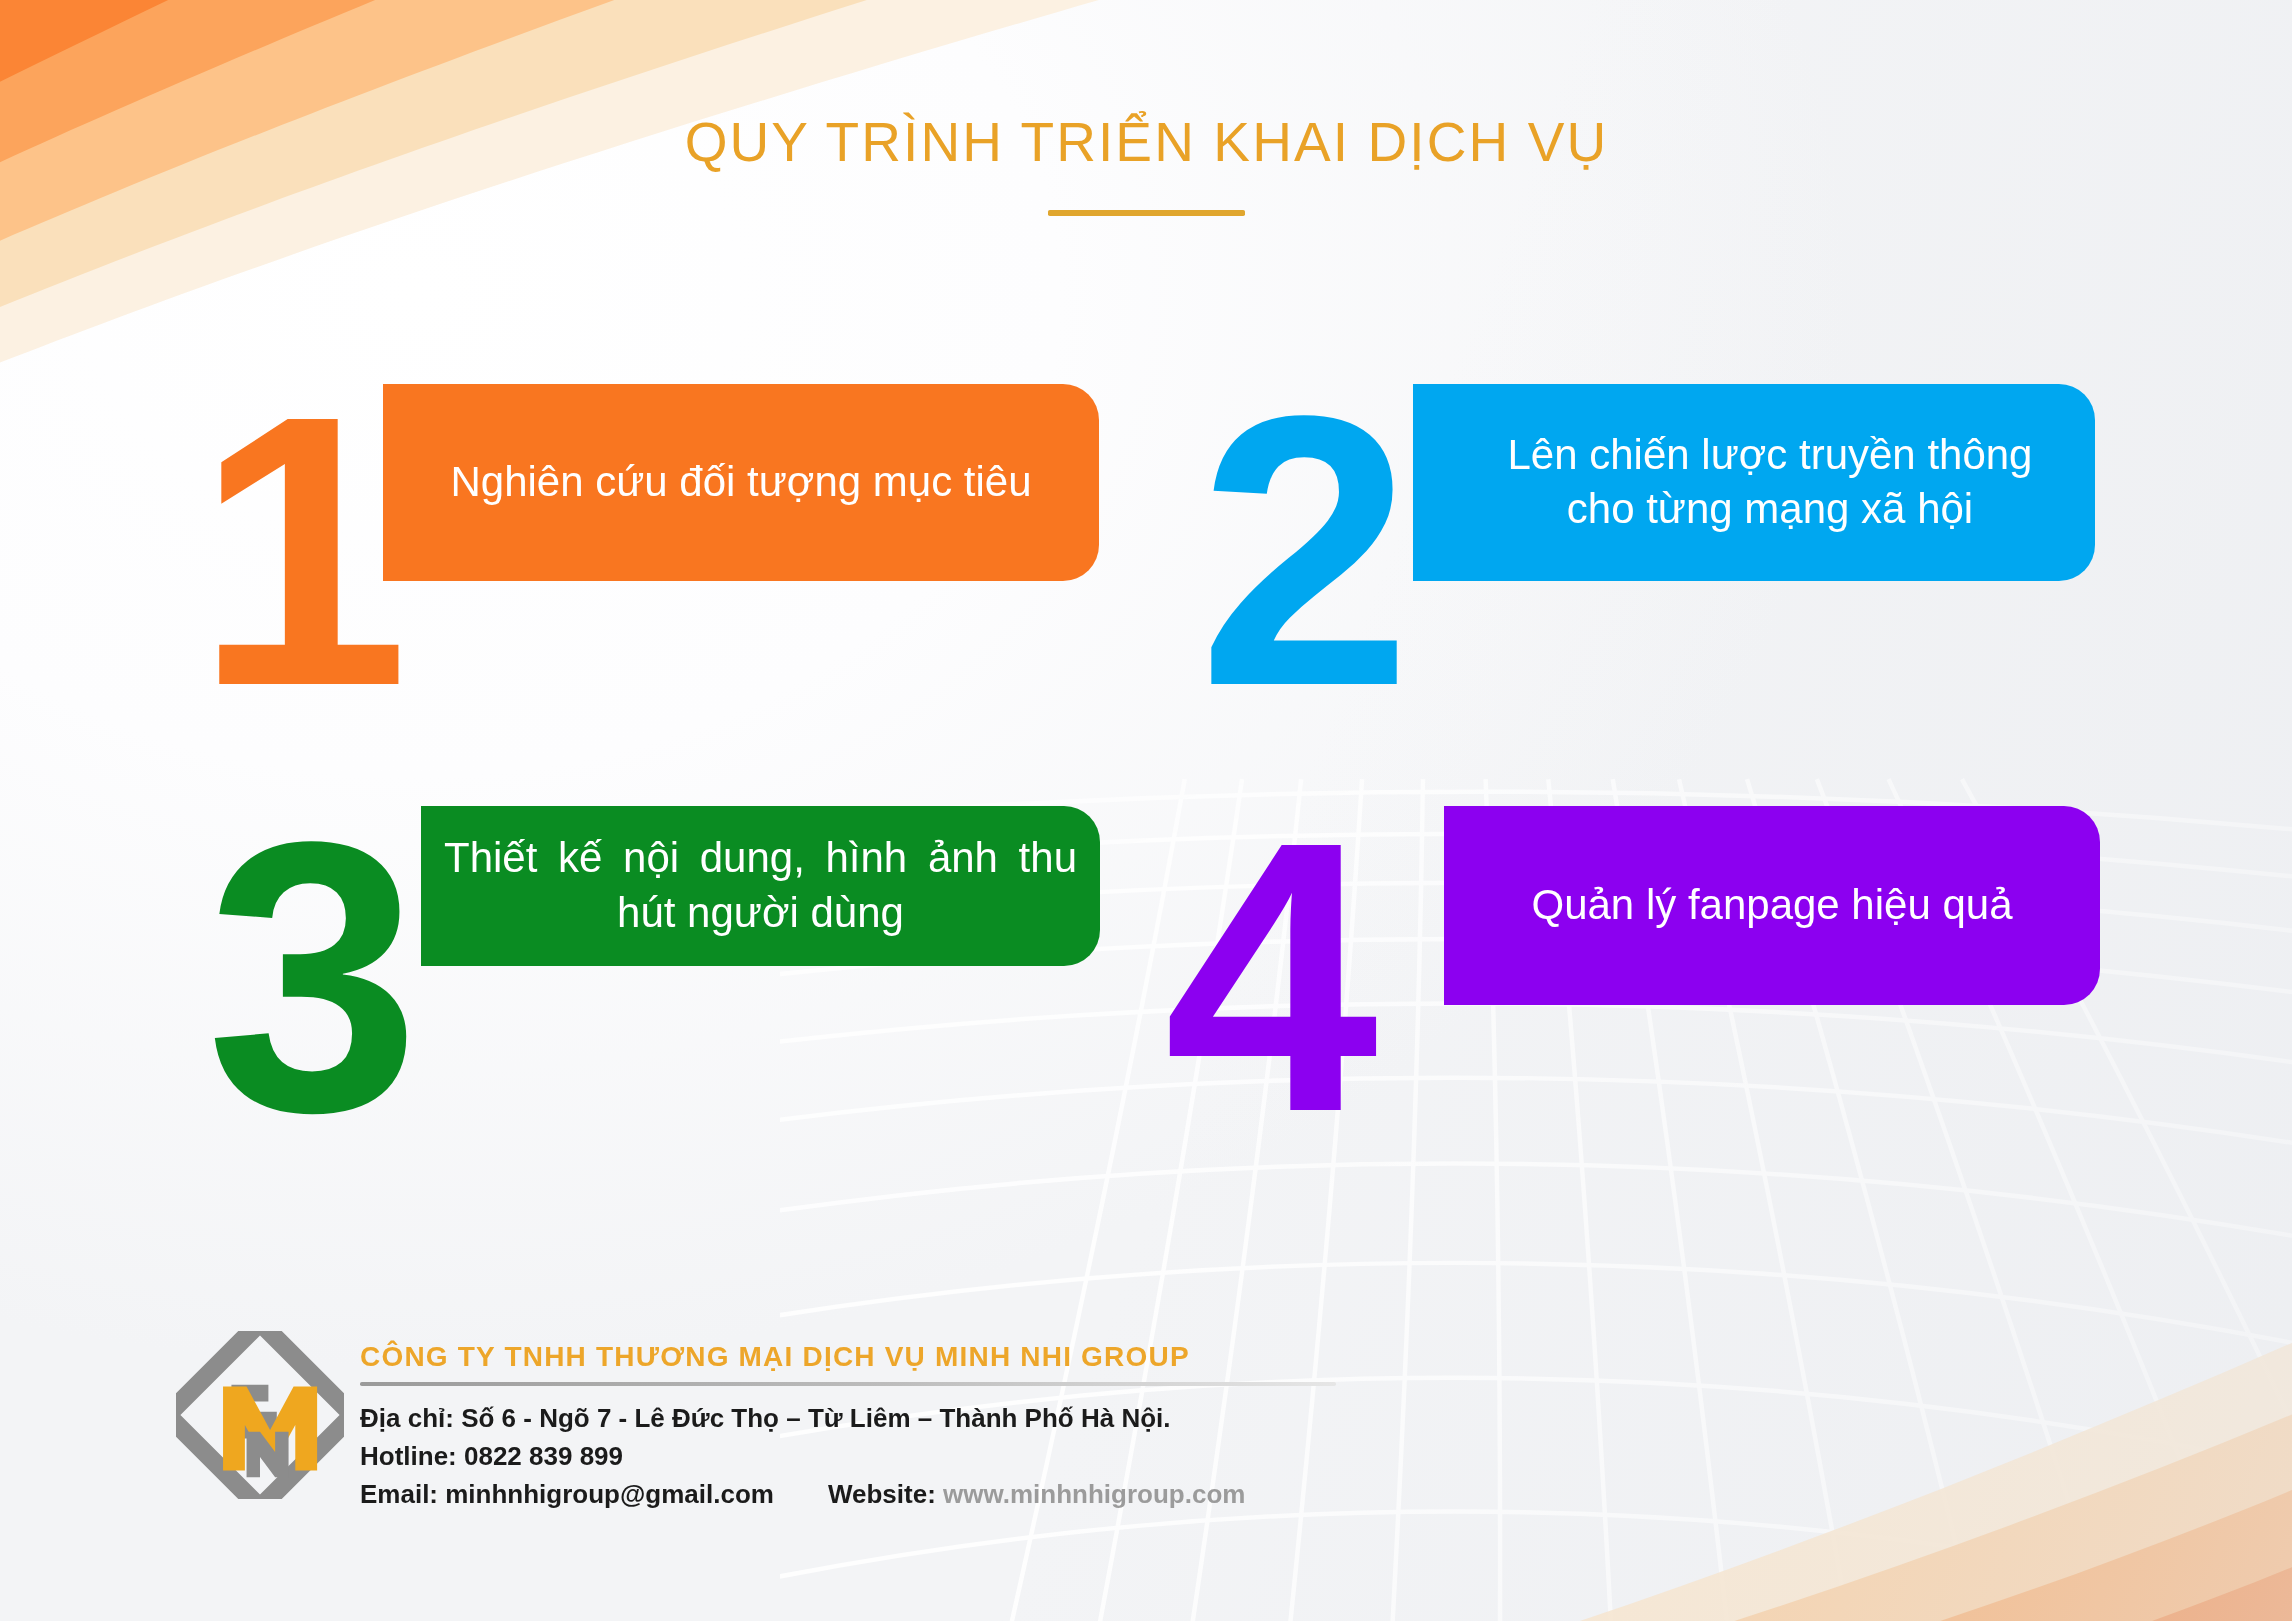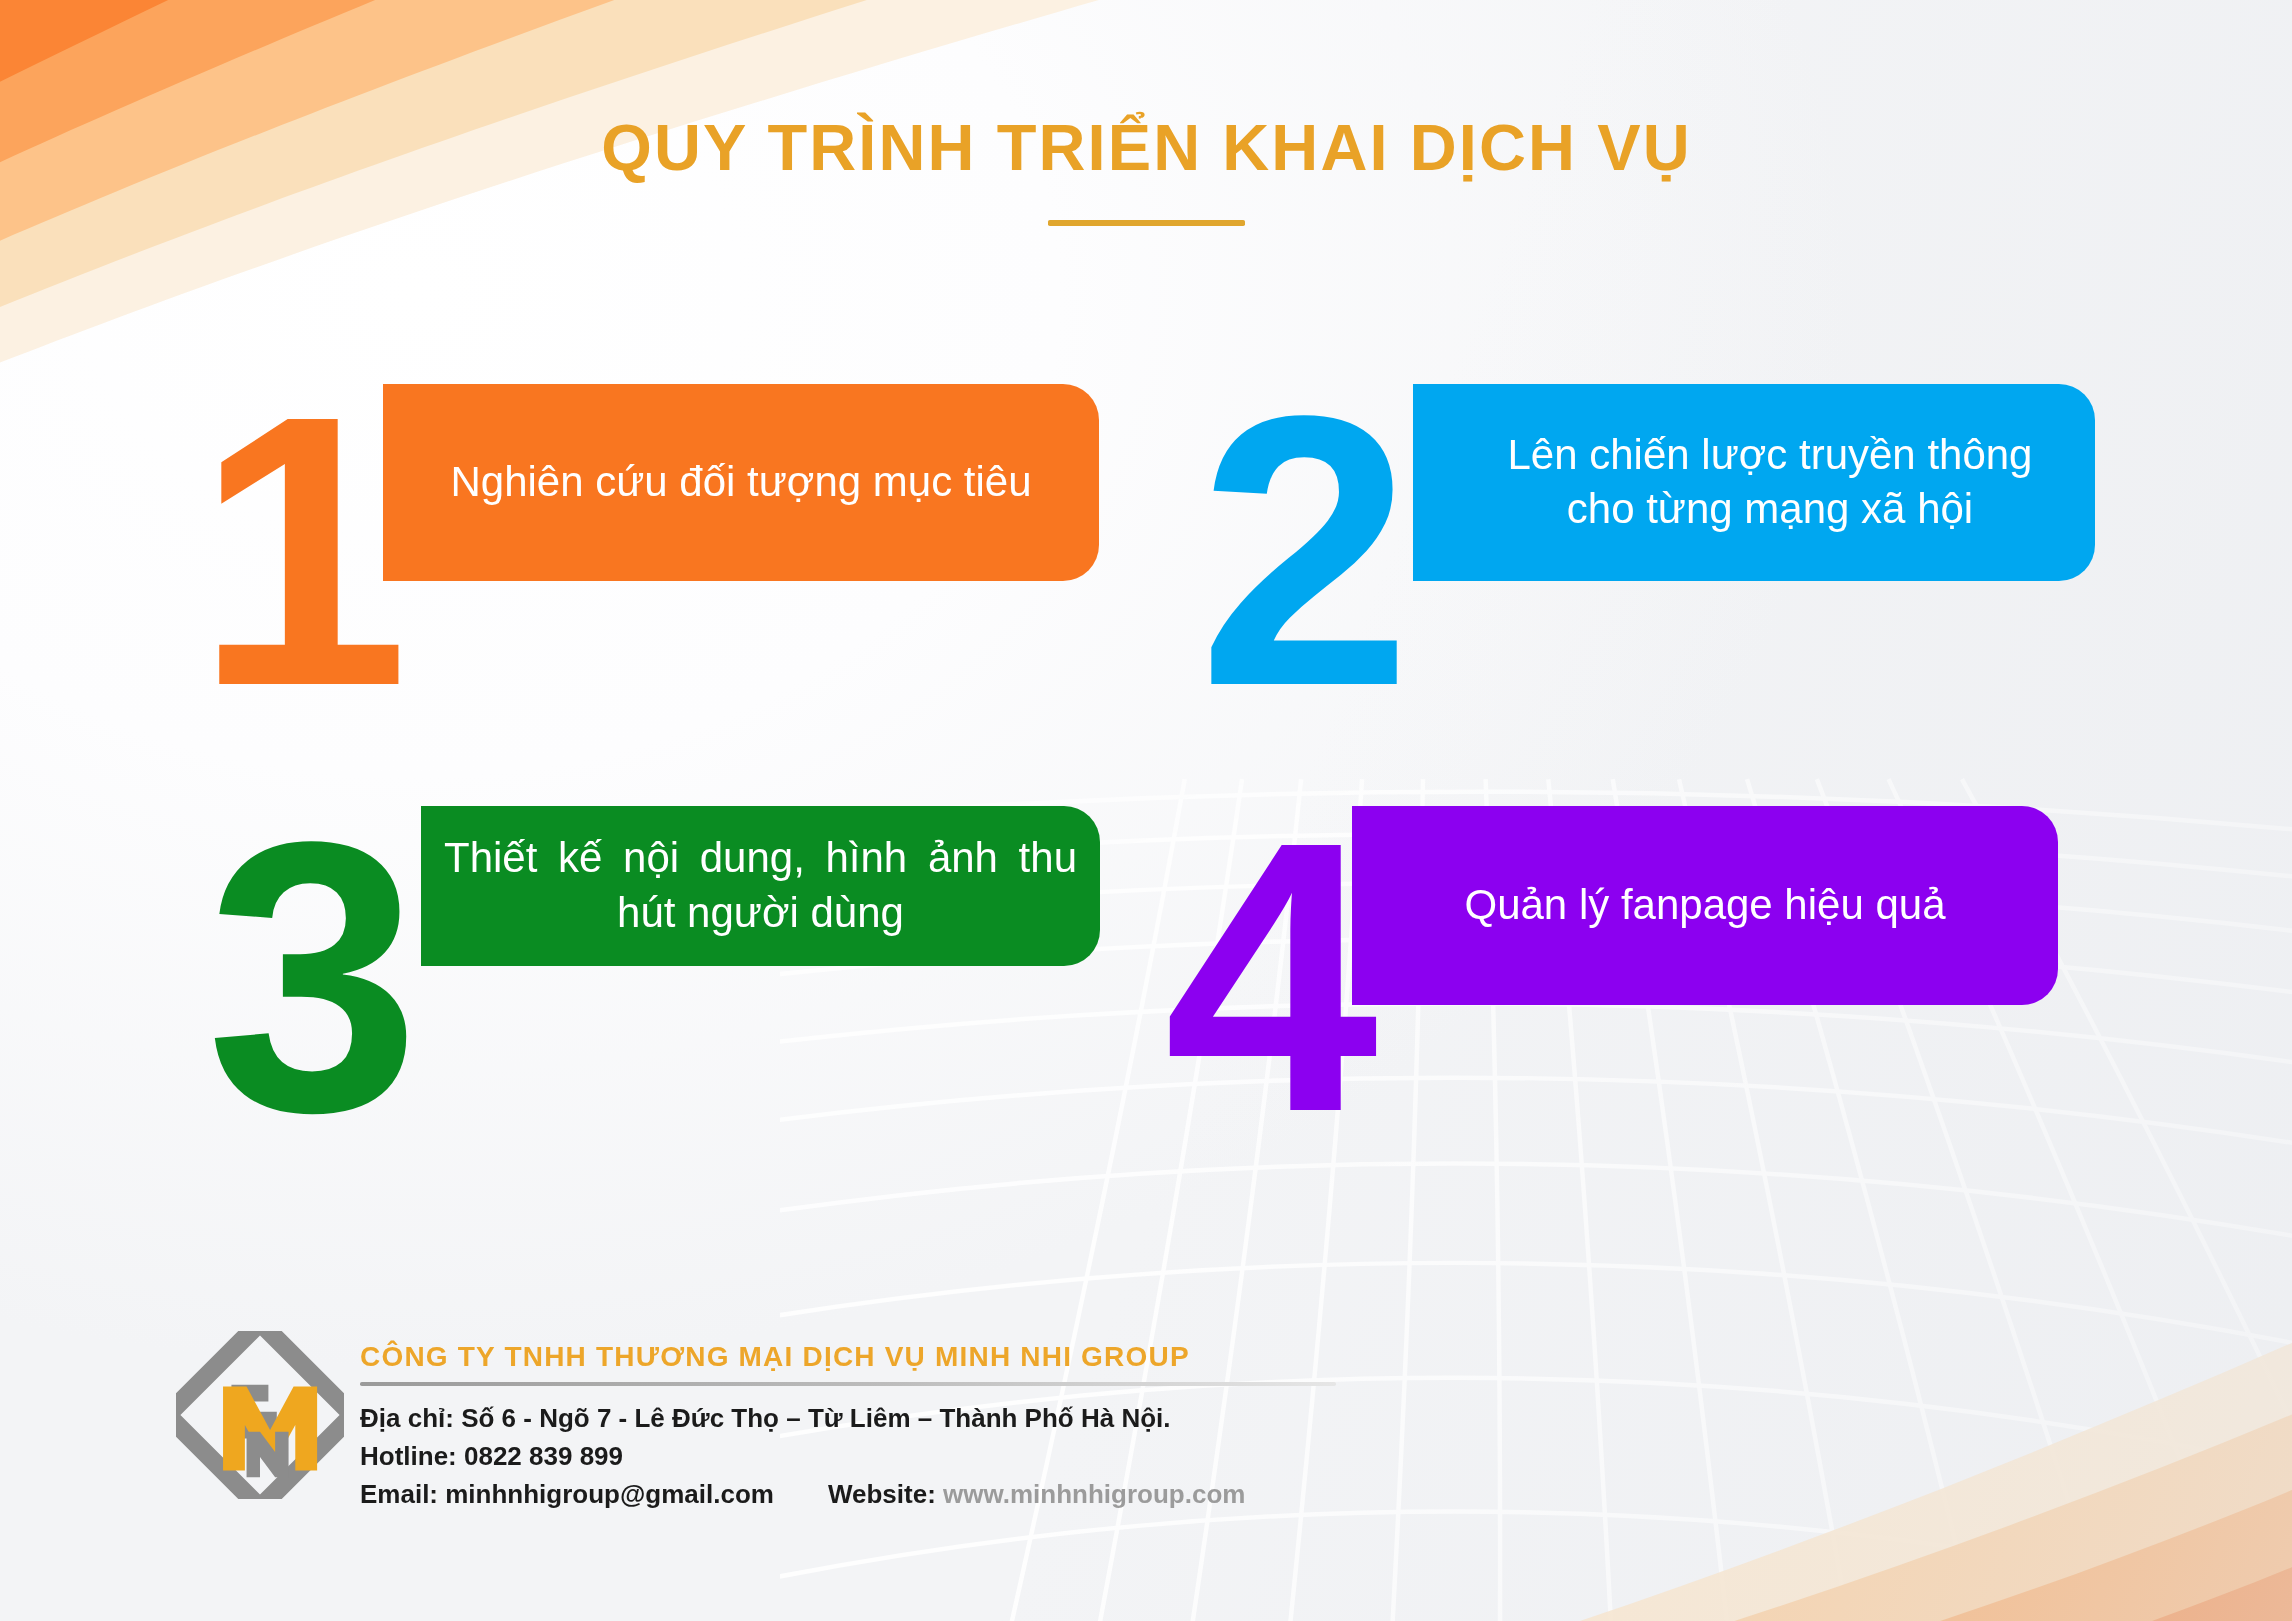--- a/index.html
+++ b/index.html
@@ -18,21 +18,21 @@
   .bg-layer{position:absolute;inset:0;pointer-events:none;}
   .mesh{position:absolute;right:-54px;bottom:-36px;width:1567px;height:1057px;opacity:.95;}
   .swoosh-tl{position:absolute;left:-125px;top:-322px;width:1702px;height:734px;}
   .swoosh-br{position:absolute;right:-107px;bottom:-143px;width:1343px;height:555px;}
   .grain{position:absolute;inset:0;
      background:linear-gradient(110deg, rgba(255,255,255,0) 55%, rgba(232,234,238,.55) 100%);}
 
   
   .title-wrap{position:absolute;left:0;right:0;top:115px;text-align:center;}
   .title{
-    font-size:65px;font-weight:700;letter-spacing:2.1px;
+    font-size:55px;font-weight:400;letter-spacing:2.1px;
     color:#E9A227;line-height:1;margin:0;white-space:nowrap;
     font-family:"Liberation Sans", sans-serif;
   }
   .title-rule{
     width:197px;height:6.3px;background:#E0A62E;border-radius:1.8px;
     margin:40px auto 0;
   }
 
   
   .steps{position:absolute;left:0;top:372px;width:2293px;height:851px;}
@@ -60,21 +60,21 @@
   #step1 .num{left:195px;top:-14.3px;}
   #step1 .bar{left:383px;top:11.6px;width:716px;height:197px;}
   
   #step2 .num{left:1198px;top:-14.3px;}
   #step2 .bar{left:1413px;top:11.6px;width:682px;height:197px;padding-left:32px;}
   
   #step3 .num{left:206px;top:412px;}
   #step3 .bar{left:421px;top:434px;width:679px;height:160px;}
   
   #step4 .num{left:1164px;top:412px;}
-  #step4 .bar{left:1352px;top:434px;width:706px;height:199px;}
+  #step4 .bar{left:1444px;top:434px;width:656px;height:199px;}
 
   
   .footer{position:absolute;left:176px;bottom:107px;display:flex;align-items:flex-start;gap:16px;}
   .logo{width:168px;height:168px;flex:0 0 168px;margin-top:5.4px;}
   .f-text{padding-top:16px;}
   .company{
     color:#EDA62A;font-size:28px;font-weight:700;letter-spacing:1.2px;
     margin:0 0 9px 0;white-space:nowrap;
     font-family:"Liberation Sans", sans-serif;
   }

